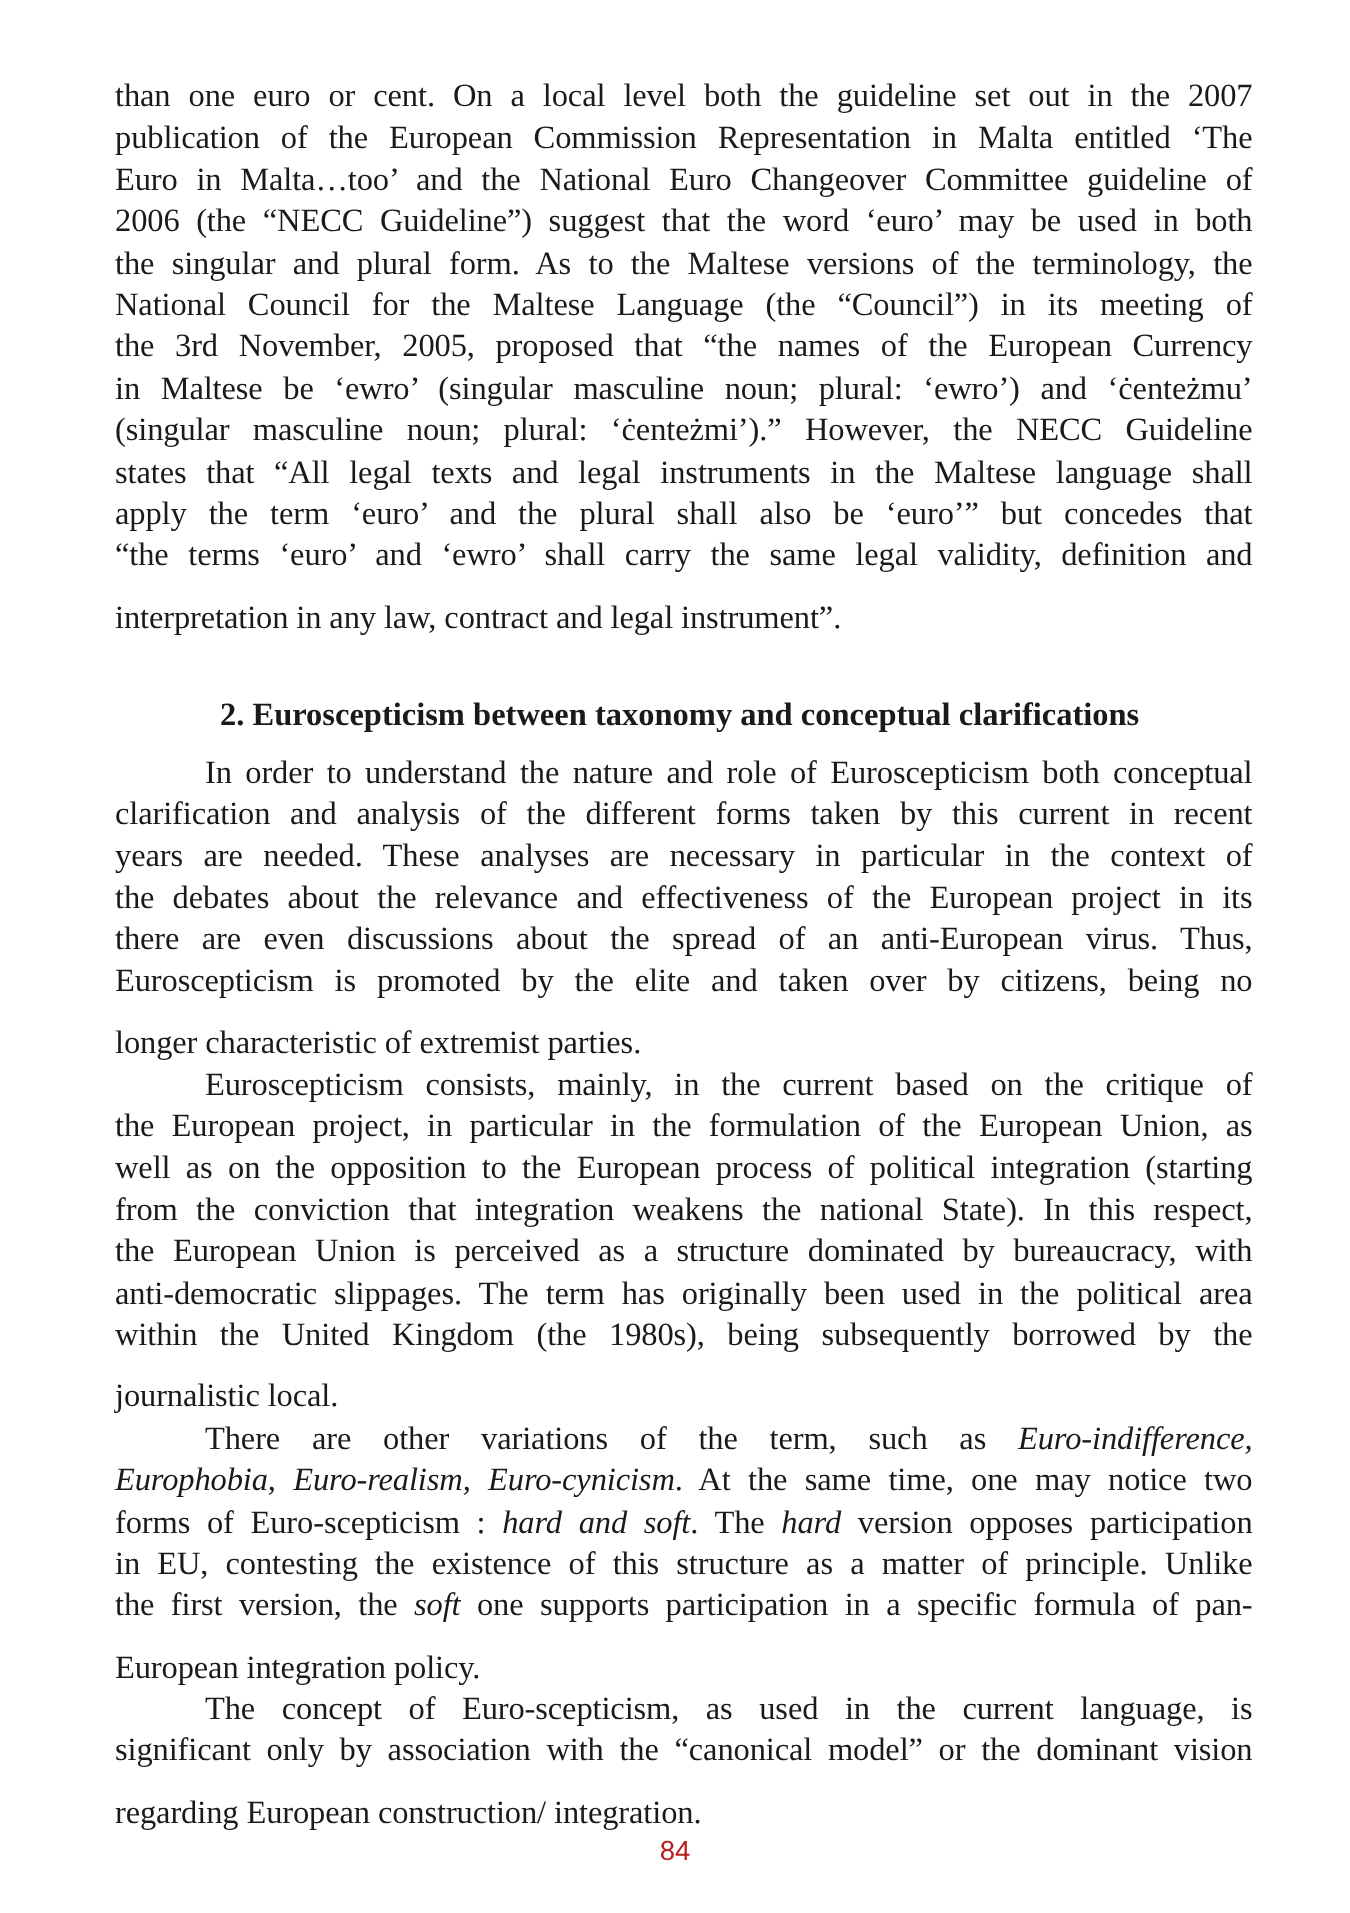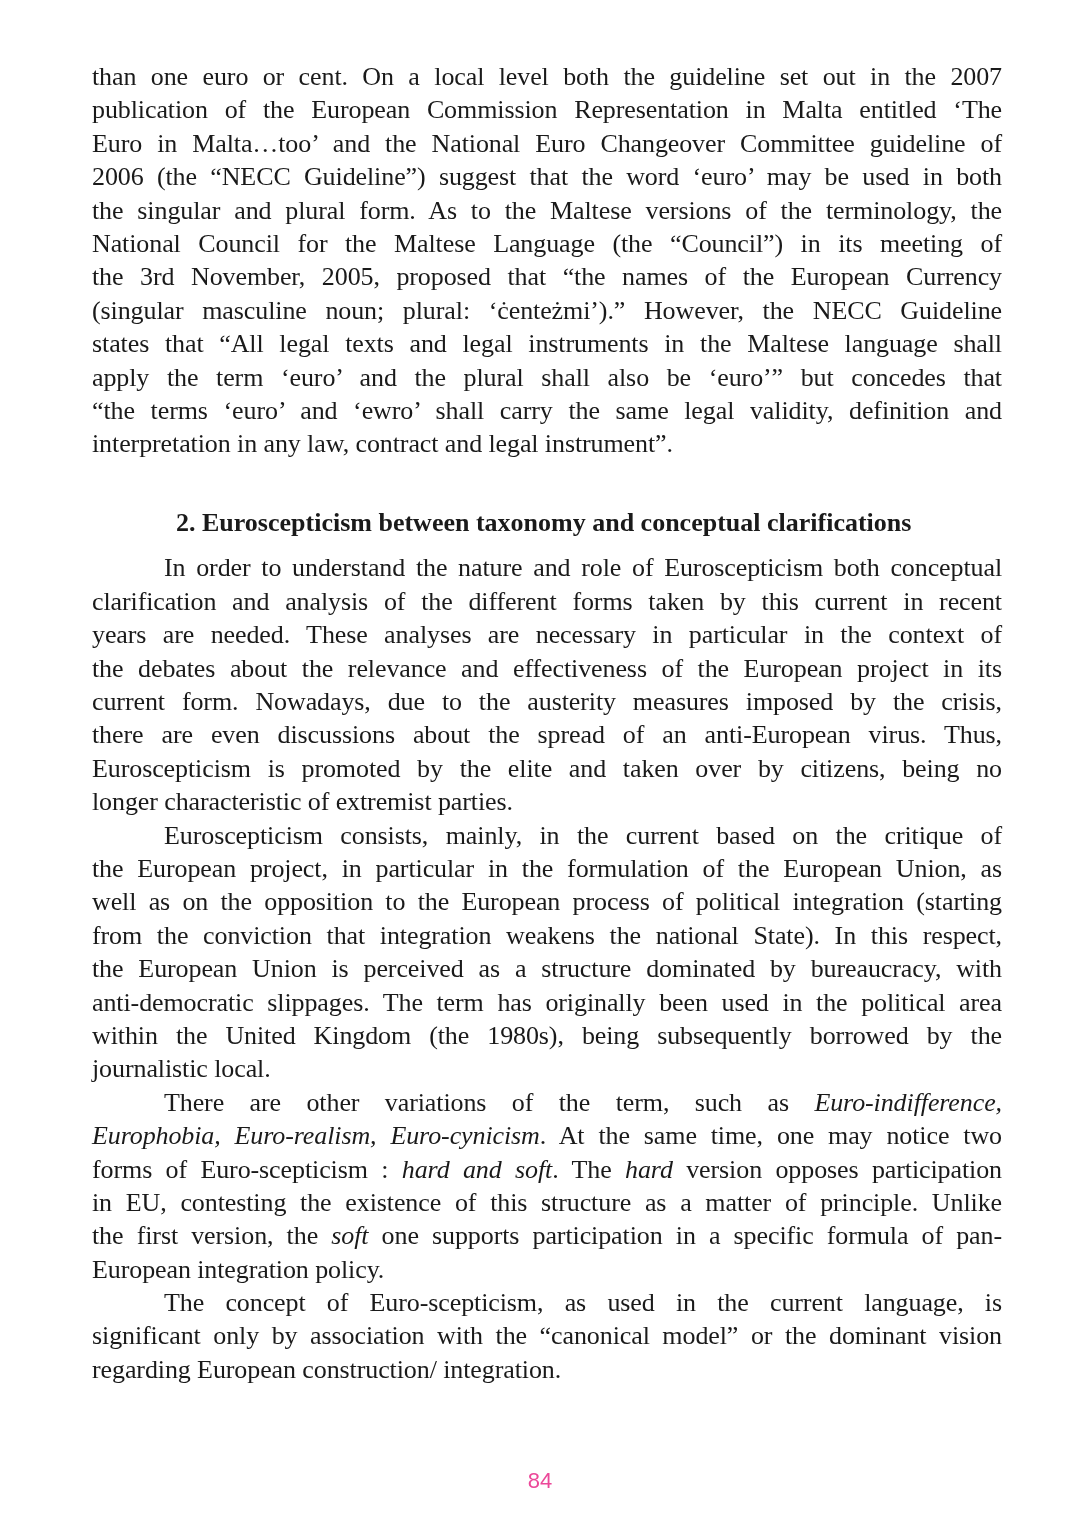--- a/index.html
+++ b/index.html
@@ -26,20 +26,21 @@
       height: 33.4px;
       line-height: 33.4px;
       font-size: 26px;
       white-space: nowrap;
       text-align: justify;
       text-align-last: justify;
       letter-spacing: -0.1px;
     }
     .line.last {
       text-align-last: left;
+      margin-top: 16px;
     }
     .line.indent {
       padding-left: 72px;
     }
     .gap {
       height: 33.4px;
     }
     .heading {
       display: block;
       height: 33.4px;
@@ -51,53 +52,53 @@
     }
     em { font-style: italic; }
     .page-number {
       position: absolute;
       left: 0;
       width: 1080px;
       top: 1468px;
       text-align: center;
       font-family: "Liberation Sans", "DejaVu Sans", sans-serif;
       font-size: 22px;
-      color: #ec4899;
+      color: #b91c1c;
     }
   </style>
 </head>
 <body>
 
 <div class="page">
 
   <div>
     <span class="line">than one euro or cent. On a local level both the guideline set out in the 2007</span>
     <span class="line">publication of the European Commission Representation in Malta entitled ‘The</span>
     <span class="line">Euro in Malta…too’ and the National Euro Changeover Committee guideline of</span>
     <span class="line">2006 (the “NECC Guideline”) suggest that the word ‘euro’ may be used in both</span>
     <span class="line">the singular and plural form. As to the Maltese versions of the terminology, the</span>
     <span class="line">National Council for the Maltese Language (the “Council”) in its meeting of</span>
     <span class="line">the 3rd November, 2005, proposed that “the names of the European Currency</span>
+    <span class="line">in Maltese be ‘ewro’ (singular masculine noun; plural: ‘ewro’) and ‘ċenteżmu’</span>
     <span class="line">(singular masculine noun; plural: ‘ċenteżmi’).” However, the NECC Guideline</span>
     <span class="line">states that “All legal texts and legal instruments in the Maltese language shall</span>
     <span class="line">apply the term ‘euro’ and the plural shall also be ‘euro’” but concedes that</span>
     <span class="line">“the terms ‘euro’ and ‘ewro’ shall carry the same legal validity, definition and</span>
     <span class="line last">interpretation in any law, contract and legal instrument”.</span>
   </div>
 
   <div class="gap"></div>
 
   <h2 class="heading" style="margin:12px;">2. Euroscepticism between taxonomy and conceptual clarifications</h2>
 
   <div>
     <span class="line indent">In order to understand the nature and role of Euroscepticism both conceptual</span>
     <span class="line">clarification and analysis of the different forms taken by this current in recent</span>
     <span class="line">years are needed. These analyses are necessary in particular in the context of</span>
     <span class="line">the debates about the relevance and effectiveness of the European project in its</span>
-    <span class="line">current form. Nowadays, due to the austerity measures imposed by the crisis,</span>
     <span class="line">there are even discussions about the spread of an anti-European virus. Thus,</span>
     <span class="line">Euroscepticism is promoted by the elite and taken over by citizens, being no</span>
     <span class="line last">longer characteristic of extremist parties.</span>
   </div>
 
   <div>
     <span class="line indent">Euroscepticism consists, mainly, in the current based on the critique of</span>
     <span class="line">the European project, in particular in the formulation of the European Union, as</span>
     <span class="line">well as on the opposition to the European process of political integration (starting</span>
     <span class="line">from the conviction that integration weakens the national State). In this respect,</span>

